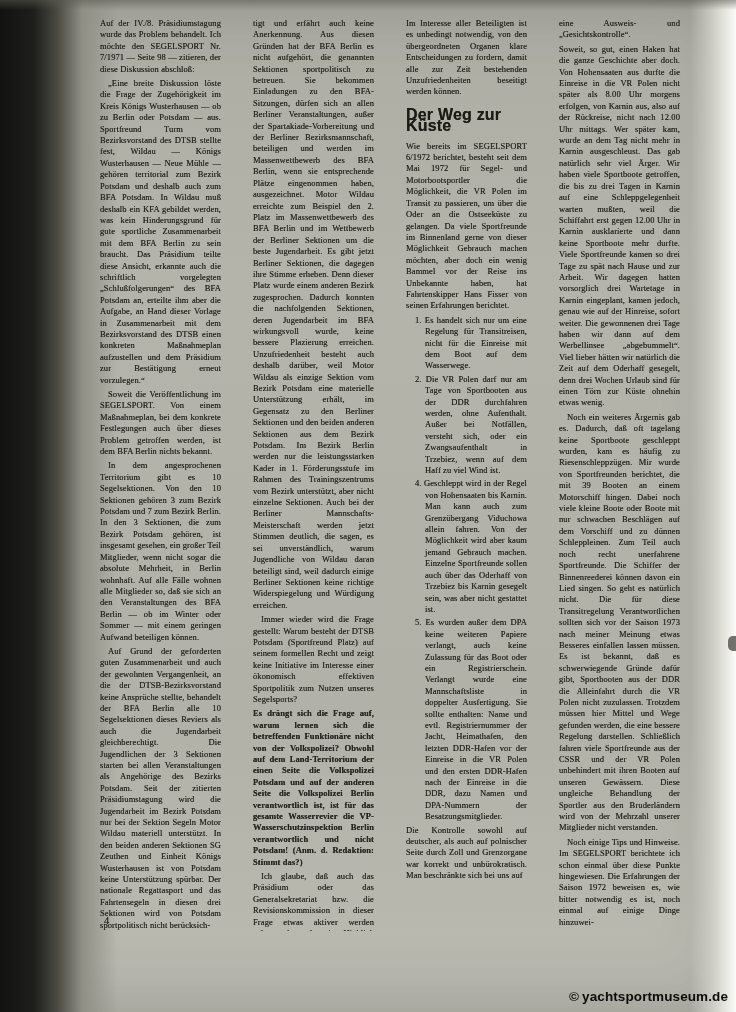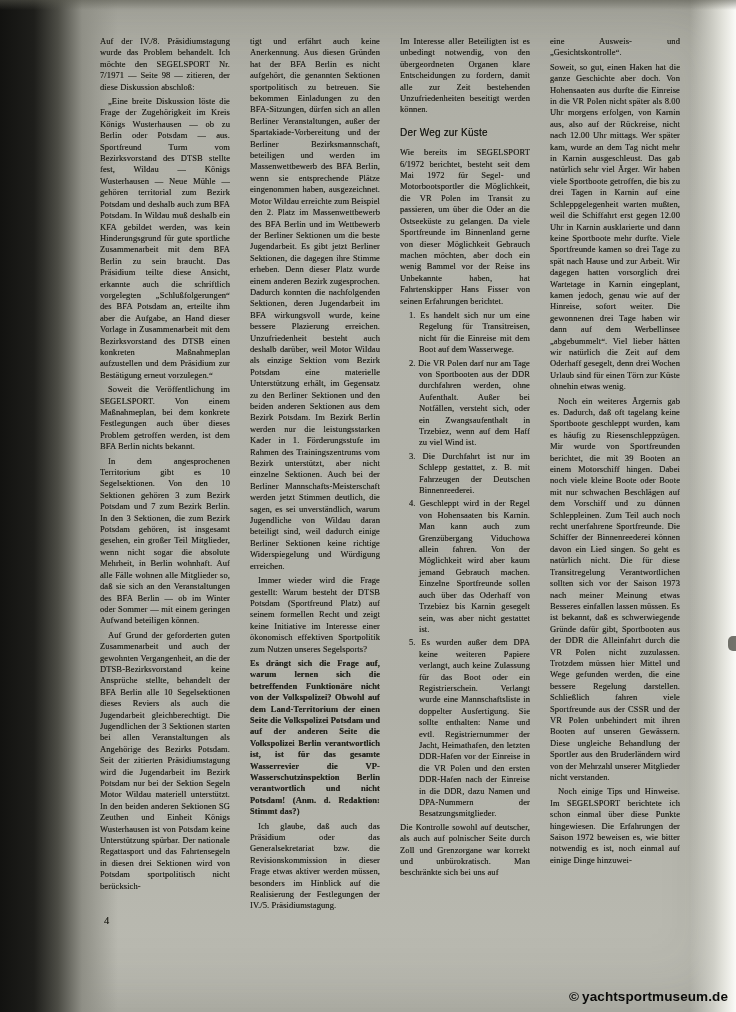--- a/index.html
+++ b/index.html
@@ -28,42 +28,42 @@
   .edge-top {
     left: 0; top: 0; width: 100%; height: 10px;
     background: linear-gradient(to bottom, rgba(90,90,80,0.55), rgba(90,90,80,0));
   }
   .notch {
     position: absolute; right: 0; top: 636px; width: 8px; height: 15px;
     background: #45453e; border-radius: 5px 0 0 5px; opacity: 0.75;
   }
   .columns {
     position: absolute;
-    left: 100px; top: 36px;
+    left: 100px; top: 18px;
     width: 580px; height: 913px;
-    display: flex; gap: 20px;
+    display: flex; gap: 32px;
     overflow: hidden;
   }
   .col {
     flex: 1 1 0;
     min-width: 0;
     font-size: 8.5px;
     line-height: 11.4px;
     letter-spacing: 0.1px;
     color: #26261f;
     text-align: justify;
     text-shadow: 0 0 0.35px rgba(35,35,28,0.75);
   }
   .col p { margin: 0 0 3px 0; text-indent: 8px; }
   .col p.flush { text-indent: 0; }
   .col p.bold { font-weight: 700; }
   .col p.list { padding-left: 10px; text-indent: -10px; margin-bottom: 2px; margin-left: 9px; }
   .col h2 {
     font-family: "Liberation Sans", "DejaVu Sans", sans-serif;
-    font-size: 10px; font-weight: 400;
+    font-size: 16px; font-weight: 700;
     color: #1c1c16;
     margin: 11px 0 9px 0;
     letter-spacing: 0.2px;
     text-align: left;
     text-shadow: 0 0 0.4px rgba(28,28,22,0.8);
   }
   .page-number {
     position: absolute; left: 104px; top: 915px;
     font-size: 10.5px; color: #26261f;
     text-shadow: 0 0 0.35px rgba(35,35,28,0.75);
@@ -100,21 +100,20 @@
         <p>Immer wieder wird die Frage gestellt: Warum besteht der DTSB Potsdam (Sportfreund Platz) auf seinem formellen Recht und zeigt keine Initiative im Interesse einer ökonomisch effektiven Sportpolitik zum Nutzen unseres Segelsports?</p>
         <p class="bold flush">Es drängt sich die Frage auf, warum lernen sich die betreffenden Funktionäre nicht von der Volkspolizei? Obwohl auf dem Land-Territorium der einen Seite die Volkspolizei Potsdam und auf der anderen Seite die Volkspolizei Berlin verantwortlich ist, ist für das gesamte Wasserrevier die VP-Wasserschutzinspektion Berlin verantwortlich und nicht Potsdam! (Anm. d. Redaktion: Stimmt das?)</p>
         <p>Ich glaube, daß auch das Präsidium oder das Generalsekretariat bzw. die Revisionskommission in dieser Frage etwas aktiver werden müssen, besonders im Hinblick auf die Realisierung der Festlegungen der IV./5. Präsidiumstagung.</p>
       </div>
     <div class="col">
         <p class="flush">Im Interesse aller Beteiligten ist es unbedingt notwendig, von den übergeordneten Organen klare Entscheidungen zu fordern, damit alle zur Zeit bestehenden Unzufriedenheiten beseitigt werden können.</p>
         <h2>Der Weg zur Küste</h2>
         <p class="flush">Wie bereits im SEGELSPORT 6/1972 berichtet, besteht seit dem Mai 1972 für Segel- und Motorbootsportler die Möglichkeit, die VR Polen im Transit zu passieren, um über die Oder an die Ostseeküste zu gelangen. Da viele Sportfreunde im Binnenland gerne von dieser Möglichkeit Gebrauch machen möchten, aber doch ein wenig Bammel vor der Reise ins Unbekannte haben, hat Fahrtenskipper Hans Fisser von seinen Erfahrungen berichtet.</p>
         <p class="list flush">1. Es handelt sich nur um eine Regelung für Transitreisen, nicht für die Einreise mit dem Boot auf dem Wasserwege.</p>
         <p class="list flush">2. Die VR Polen darf nur am Tage von Sportbooten aus der DDR durchfahren werden, ohne Aufenthalt. Außer bei Notfällen, versteht sich, oder ein Zwangsaufenthalt in Trzebiez, wenn auf dem Haff zu viel Wind ist.</p>
-        <p class="list flush">3. Die Durchfahrt ist nur im Schlepp gestattet, z. B. mit Fahrzeugen der Deutschen Binnenreederei.</p>
         <p class="list flush">4. Geschleppt wird in der Regel von Hohensaaten bis Karnin. Man kann auch zum Grenzübergang Viduchowa allein fahren. Von der Möglichkeit wird aber kaum jemand Gebrauch machen. Einzelne Sportfreunde sollen auch über das Oderhaff von Trzebiez bis Karnin gesegelt sein, was aber nicht gestattet ist.</p>
         <p class="list flush">5. Es wurden außer dem DPA keine weiteren Papiere verlangt, auch keine Zulassung für das Boot oder ein Registrierschein. Verlangt wurde eine Mannschaftsliste in doppelter Ausfertigung. Sie sollte enthalten: Name und evtl. Registriernummer der Jacht, Heimathafen, den letzten DDR-Hafen vor der Einreise in die VR Polen und den ersten DDR-Hafen nach der Einreise in die DDR, dazu Namen und DPA-Nummern der Besatzungsmitglieder.</p>
         <p class="flush">Die Kontrolle sowohl auf deutscher, als auch auf polnischer Seite durch Zoll und Grenzorgane war korrekt und unbürokratisch. Man beschränkte sich bei uns auf</p>
       </div>
     <div class="col">
         <p class="flush">eine Ausweis- und „Gesichtskontrolle“.</p>
         <p class="flush">Soweit, so gut, einen Haken hat die ganze Geschichte aber doch. Von Hohensaaten aus durfte die Einreise in die VR Polen nicht später als 8.00 Uhr morgens erfolgen, von Karnin aus, also auf der Rückreise, nicht nach 12.00 Uhr mittags. Wer später kam, wurde an dem Tag nicht mehr in Karnin ausgeschleust. Das gab natürlich sehr viel Ärger. Wir haben viele Sportboote getroffen, die bis zu drei Tagen in Karnin auf eine Schleppgelegenheit warten mußten, weil die Schiffahrt erst gegen 12.00 Uhr in Karnin ausklarierte und dann keine Sportboote mehr durfte. Viele Sportfreunde kamen so drei Tage zu spät nach Hause und zur Arbeit. Wir dagegen hatten vorsorglich drei Wartetage in Karnin eingeplant, kamen jedoch, genau wie auf der Hinreise, sofort weiter. Die gewonnenen drei Tage haben wir dann auf dem Werbellinsee „abgebummelt“. Viel lieber hätten wir natürlich die Zeit auf dem Oderhaff gesegelt, denn drei Wochen Urlaub sind für einen Törn zur Küste ohnehin etwas wenig.</p>
         <p>Noch ein weiteres Ärgernis gab es. Dadurch, daß oft tagelang keine Sportboote geschleppt wurden, kam es häufig zu Riesenschleppzügen. Mir wurde von Sportfreunden berichtet, die mit 39 Booten an einem Motorschiff hingen. Dabei noch viele kleine Boote oder Boote mit nur schwachen Beschlägen auf dem Vorschiff und zu dünnen Schleppleinen. Zum Teil auch noch recht unerfahrene Sportfreunde. Die Schiffer der Binnenreederei können davon ein Lied singen. So geht es natürlich nicht. Die für diese Transitregelung Verantwortlichen sollten sich vor der Saison 1973 nach meiner Meinung etwas Besseres einfallen lassen müssen. Es ist bekannt, daß es schwerwiegende Gründe dafür gibt, Sportbooten aus der DDR die Alleinfahrt durch die VR Polen nicht zuzulassen. Trotzdem müssen hier Mittel und Wege gefunden werden, die eine bessere Regelung darstellen. Schließlich fahren viele Sportfreunde aus der CSSR und der VR Polen unbehindert mit ihren Booten auf unseren Gewässern. Diese ungleiche Behandlung der Sportler aus den Bruderländern wird von der Mehrzahl unserer Mitglieder nicht verstanden.</p>
         <p>Noch einige Tips und Hinweise. Im SEGELSPORT berichtete ich schon einmal über diese Punkte hingewiesen. Die Erfahrungen der Saison 1972 beweisen es, wie bitter notwendig es ist, noch einmal auf einige Dinge hinzuwei-</p>
       </div>

